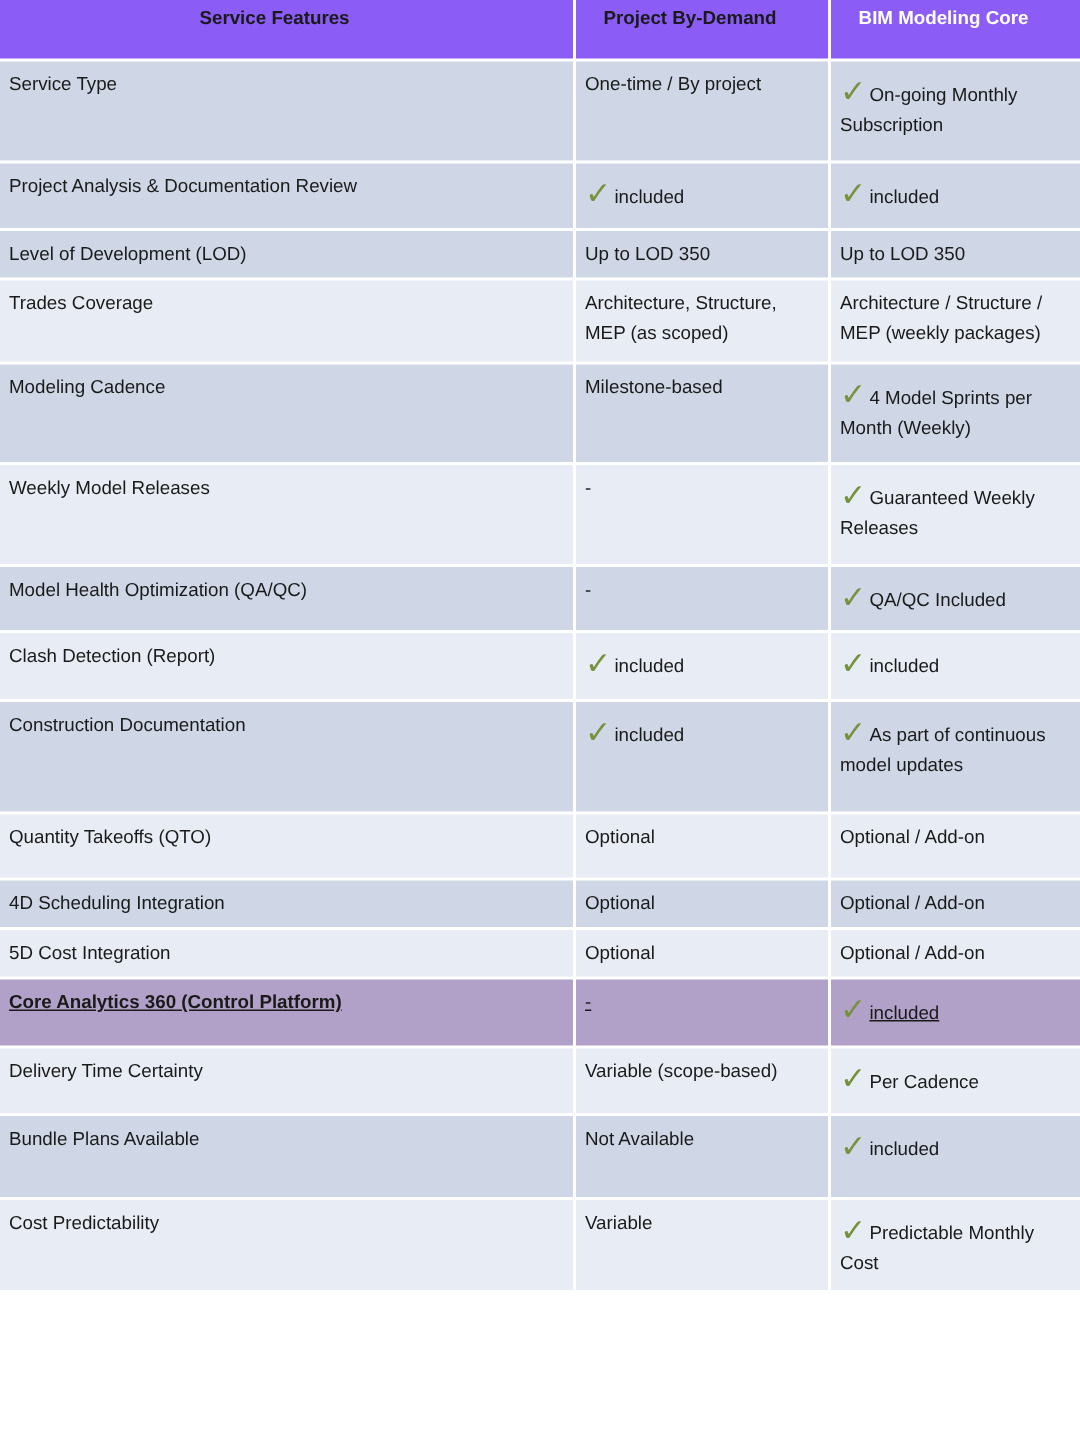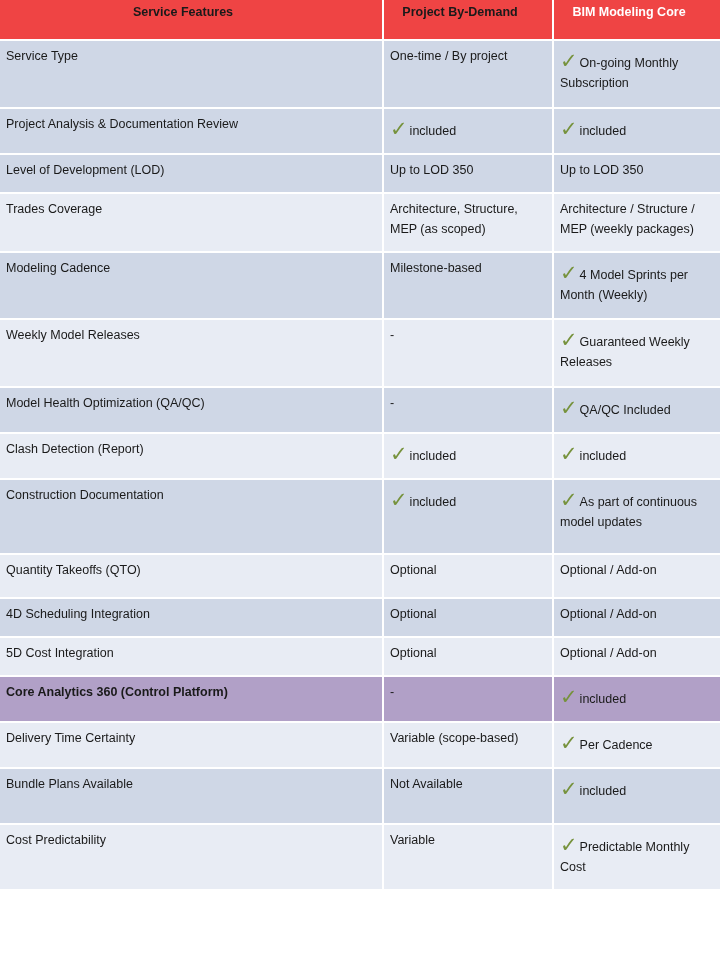--- a/index.html
+++ b/index.html
@@ -1,24 +1,24 @@
 <!DOCTYPE html>
 <html><head>
 <meta charset="utf-8">
 <style>
   html, body { margin: 0; padding: 0; background: #ffffff; }
   body { width: 720px; height: 960px; overflow: hidden; font-family: "Liberation Sans", sans-serif; font-size: 12.5px; color: #1a1a1a; }
   table { border-collapse: separate; border-spacing: 2px; width: 724px; margin: -2px 0 0 -2px; table-layout: fixed; }
   col.c1 { width: 382px; }
   col.c2 { width: 168px; }
   col.c3 { width: 166px; }
-  th { background: #ef4444; height: 34px; font-weight: bold; font-size: 12.5px; text-align: center; vertical-align: top; padding: 5px 20px 0 4px; }
+  th { background: #8b5cf6; height: 34px; font-weight: bold; font-size: 12.5px; text-align: center; vertical-align: top; padding: 5px 20px 0 4px; }
   th.first { text-align: center; }
   th.core { color: #ffffff; }
-  td { vertical-align: top; padding: 5px 6px 12px 6px; line-height: 20px; }
+  td { vertical-align: top; padding: 5px 6px 0 6px; line-height: 20px; }
   td.feat { text-align: left; }
   td.mid, td.core { }
   tr.odd td { background: #cfd7e6; }
   tr.even td { background: #e8ecf4; }
   tr.hl td { background: #b1a0c7; }
   tr.hl td.feat { font-weight: bold; }
   .chk { display: inline-block; color: #76923c; font-size: 21px; line-height: 20px; vertical-align: -1px; margin-right: 2px; font-family: "DejaVu Sans", sans-serif; }
   .chkcell { padding-top: 10px; }
 </style>
 </head>
@@ -91,21 +91,21 @@
       <tr class="odd" style="height: 31px;">
     <td class="feat">4D Scheduling Integration</td>
     <td class="mid"><span>Optional</span></td>
     <td class="core"><span>Optional / Add-on</span></td>
   </tr>
       <tr class="even" style="height: 31px;">
     <td class="feat">5D Cost Integration</td>
     <td class="mid"><span>Optional</span></td>
     <td class="core"><span>Optional / Add-on</span></td>
   </tr>
-      <tr class="hl" style="height: 44px;">
+      <tr class="hl" style="height: 44px; text-decoration: underline;">
     <td class="feat">Core Analytics 360 (Control Platform)</td>
     <td class="mid"><span>-</span></td>
     <td class="core chkcell"><span class="chk">✓</span><span>included</span></td>
   </tr>
       <tr class="even" style="height: 43px;">
     <td class="feat">Delivery Time Certainty</td>
     <td class="mid"><span>Variable (scope-based)</span></td>
     <td class="core chkcell"><span class="chk">✓</span><span>Per Cadence</span></td>
   </tr>
       <tr class="odd" style="height: 54px;">

